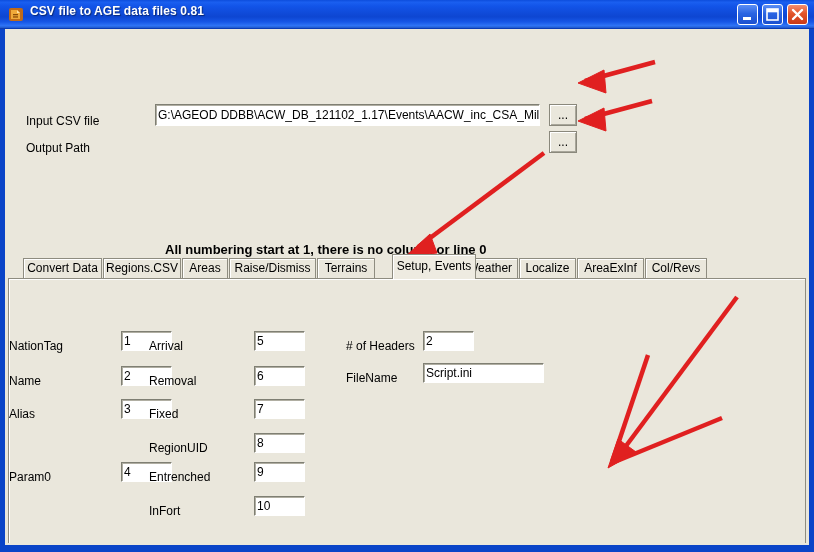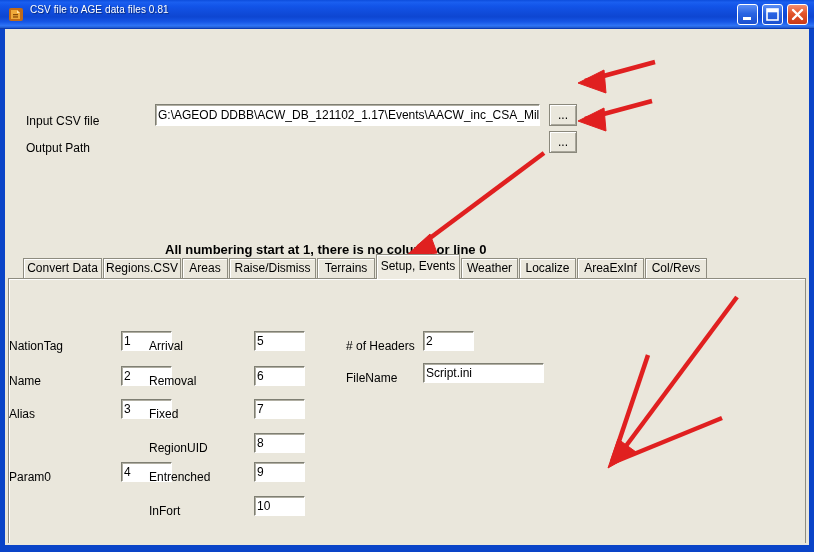--- a/index.html
+++ b/index.html
@@ -32,22 +32,22 @@
     border-bottom: 1px solid #0a3bb5;
   }
   #title-icon {
     position: absolute;
     left: 8px; top: 6px;
     width: 17px; height: 17px;
   }
   #title-text {
     position: absolute;
     left: 30px; top: 4px;
-    font-size: 10px;
-    font-weight: normal;
+    font-size: 12px;
+    font-weight: bold;
     color: #ffffff;
     letter-spacing: 0.1px;
     text-shadow: 1px 1px 1px rgba(0,0,0,0.45);
     white-space: nowrap;
   }
   .winbtn {
     position: absolute;
     top: 4px;
     width: 21px;
     height: 21px;
@@ -153,20 +153,21 @@
     white-space: nowrap;
     box-shadow: inset 1px 1px 0 #ffffff;
   }
   .tab.active {
     height: 25px;
     line-height: 23px;
     bottom: 0;
     z-index: 5;
     background: #eeebe1;
     border-color: #8e8c80;
+    margin-left: 16px;
   }
   #tabpanel {
     position: absolute;
     left: 3px;
     top: 249px;
     width: 798px;
     height: 265px;
     box-sizing: border-box;
     background: #eae7dc;
     border: 1px solid #8e8c80;

